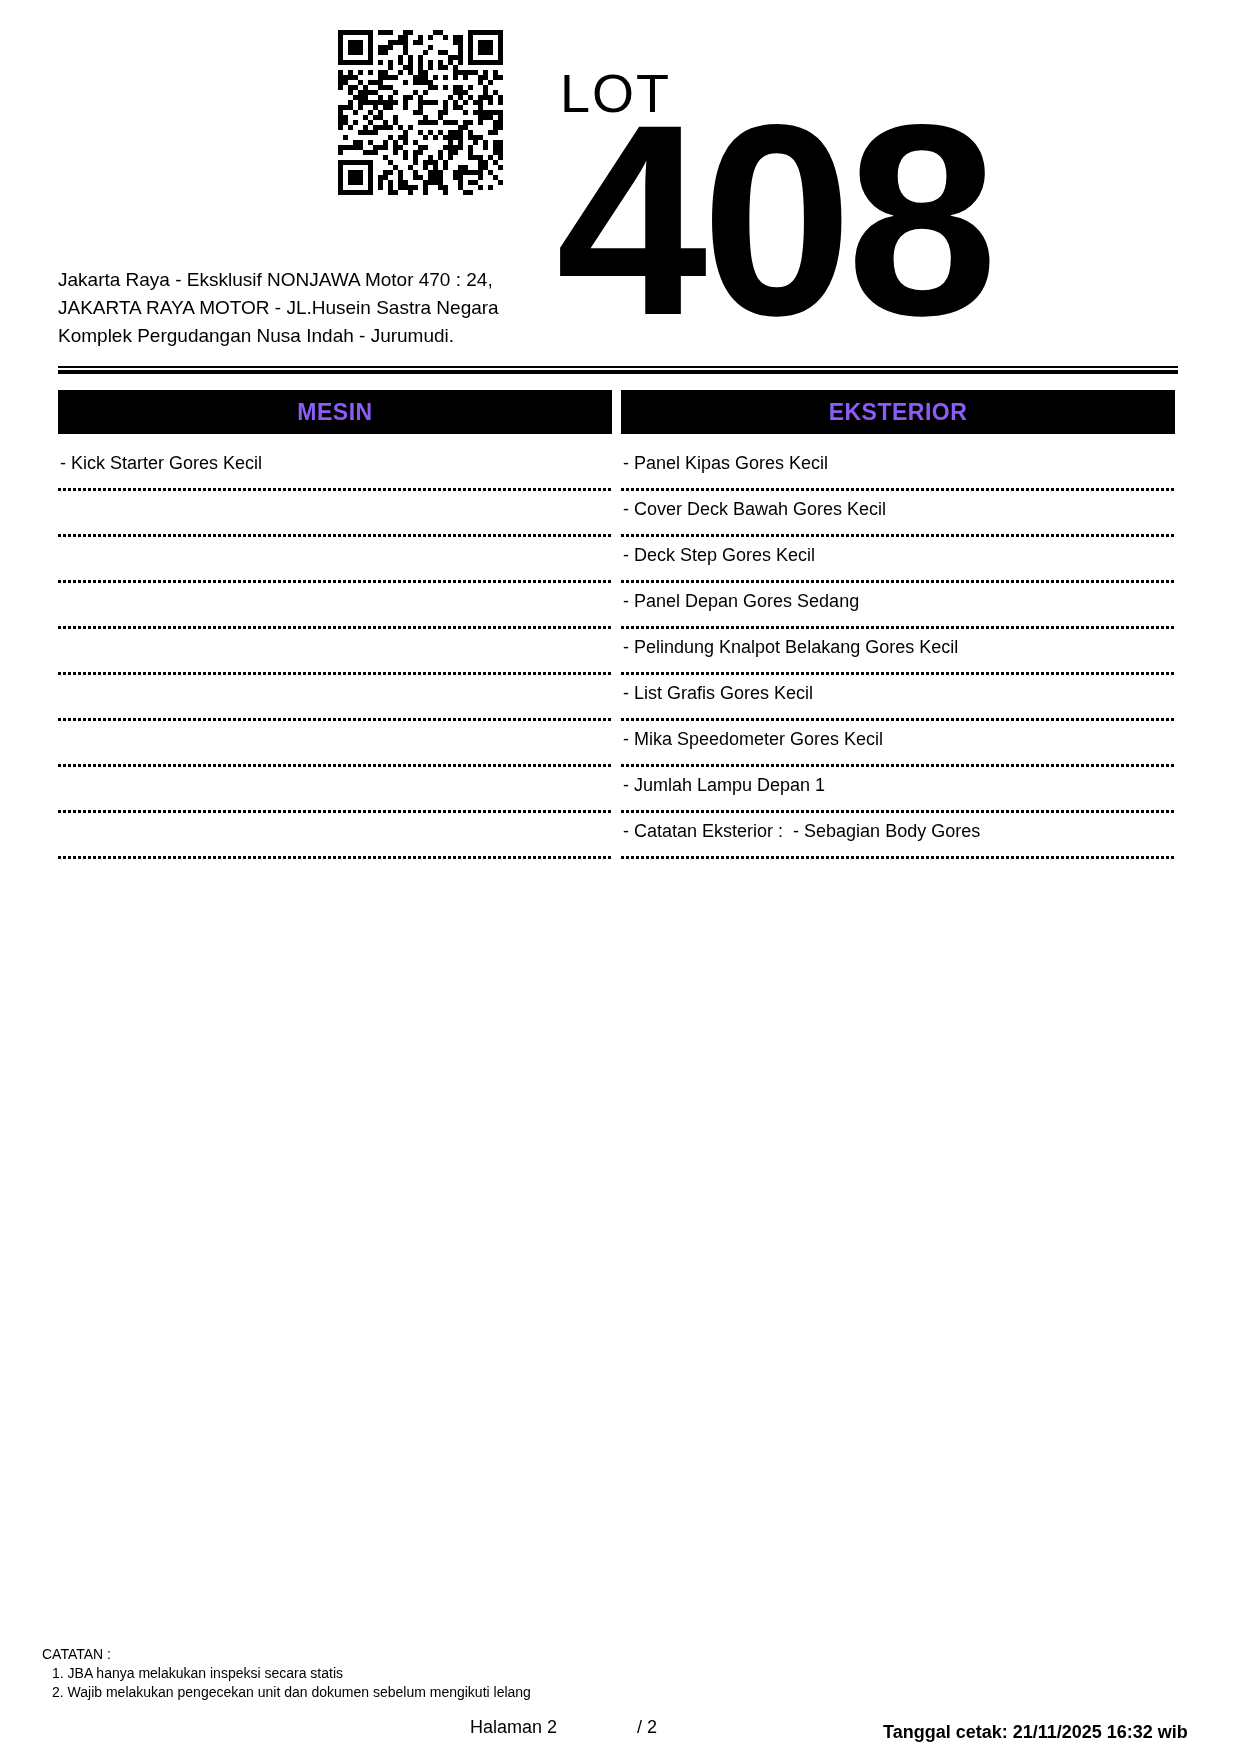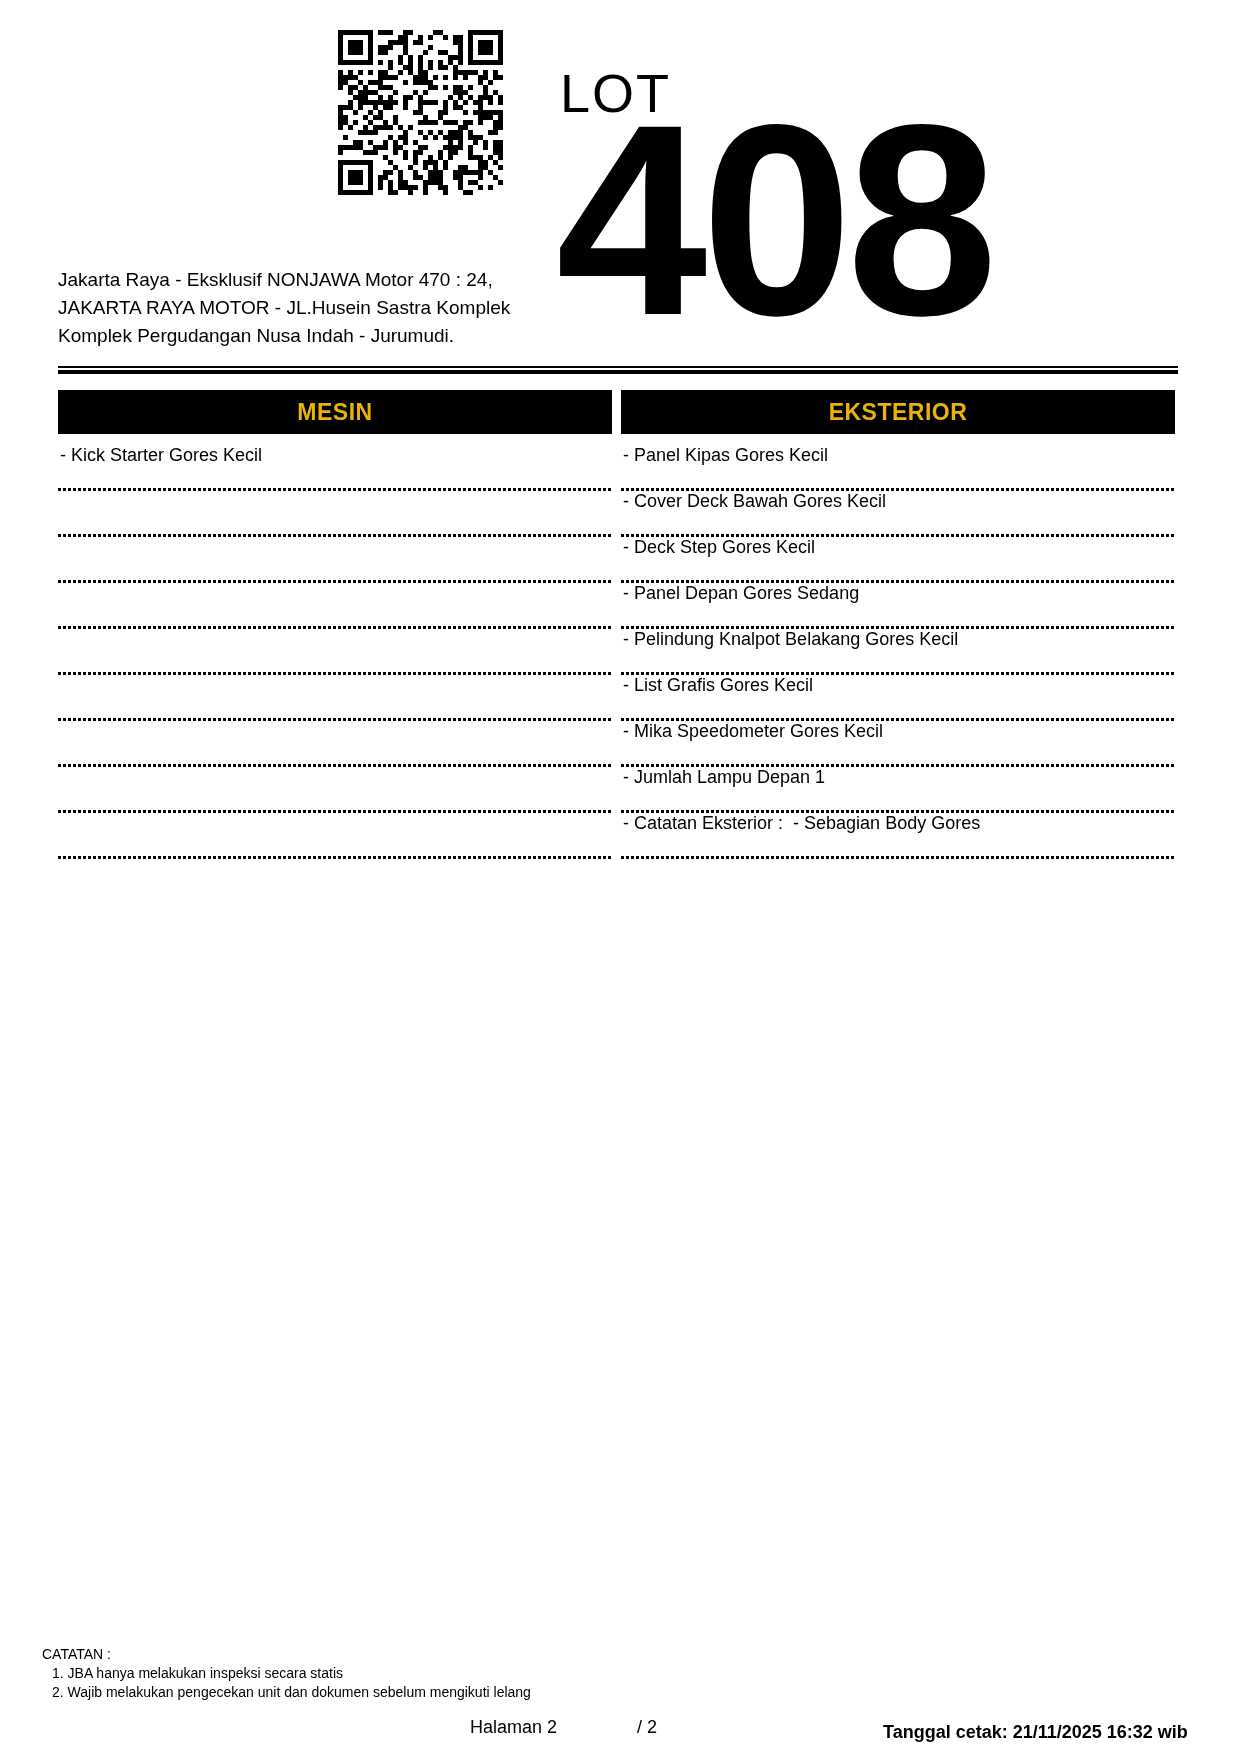--- a/index.html
+++ b/index.html
@@ -27,33 +27,33 @@
   
   .address{position:absolute;left:58px;top:266px;font-size:19px;line-height:28px;}
   
   .double-rule{
     position:absolute;left:58px;top:366px;width:1120px;height:2px;
     border-top:2px solid #000;border-bottom:4px solid #000;
   }
   
   .col-header{
     position:absolute;top:390px;height:44px;
-    background:#000;color:#eab308;
+    background:#000;color:#8b5cf6;
     display:flex;align-items:center;justify-content:center;
     font-weight:bold;font-size:23px;letter-spacing:.5px;
   }
   .col-header.left{left:58px;width:554px;}
   .col-header.right{left:621px;width:554px;}
   
   .col{position:absolute;top:445px;}
   .col.left{left:58px;width:554px;}
   .col.right{left:621px;width:554px;}
   .row{
     position:relative;height:46px;
-    display:flex;align-items:flex-start;
+    display:flex;align-items:center;
     box-sizing:border-box;padding:0 0 11px 2px;
   }
   .row::after{
     content:"";position:absolute;left:0;bottom:0;height:3px;width:100%;
     background:repeating-linear-gradient(90deg,#000 0 3px,transparent 3px 5px);
   }
   .row-text{font-size:18px;line-height:20px;white-space:pre;}
   
   .notes{position:absolute;left:42px;top:1645px;font-size:14px;line-height:19px;}
   .notes .note-item{margin-left:10px;}
@@ -569,21 +569,21 @@
       <rect x="21" y="32" width="1" height="1" fill="#000"></rect>
       <rect x="25" y="32" width="1" height="1" fill="#000"></rect>
       <rect x="26" y="32" width="1" height="1" fill="#000"></rect>
     </svg>
 
   <div class="lot-label">LOT</div>
   <div class="lot-number">408</div>
 
   <div class="address">
     <div>Jakarta Raya - Eksklusif NONJAWA Motor 470 : 24,</div>
-    <div>JAKARTA RAYA MOTOR - JL.Husein Sastra Komplek</div>
+    <div>JAKARTA RAYA MOTOR - JL.Husein Sastra Negara</div>
     <div>Komplek Pergudangan Nusa Indah - Jurumudi.</div>
   </div>
 
   <div class="double-rule"></div>
 
   <div class="col-header left">MESIN</div>
   <div class="col-header right">EKSTERIOR</div>
 
   <div class="col left">
     <div class="row">

